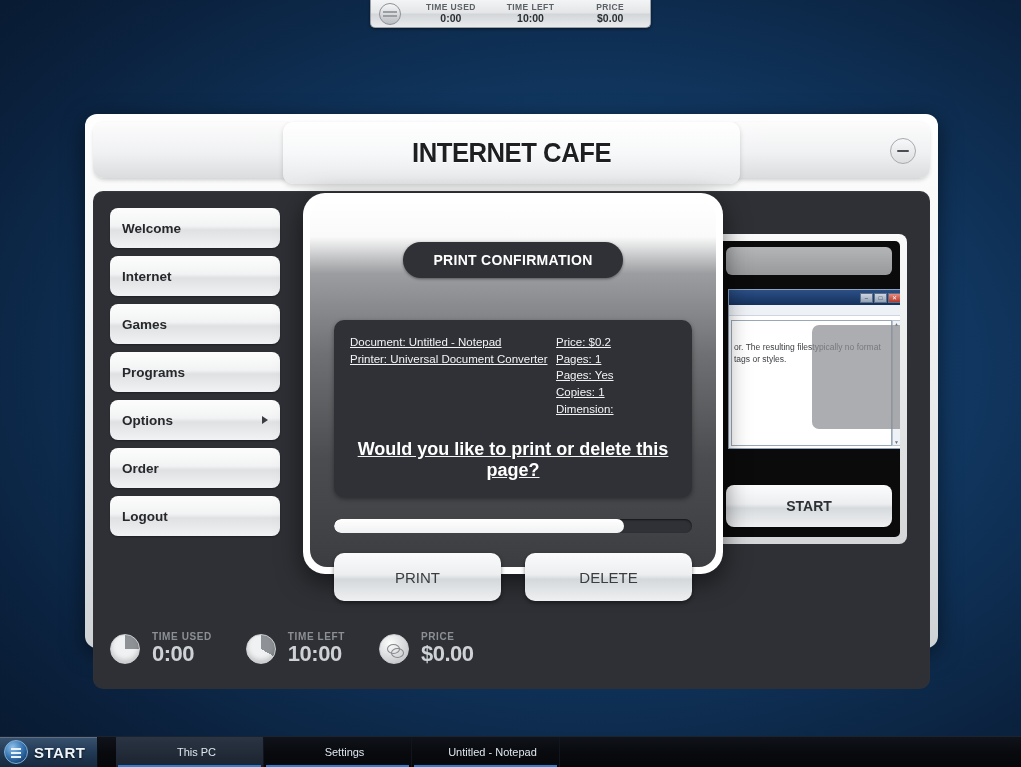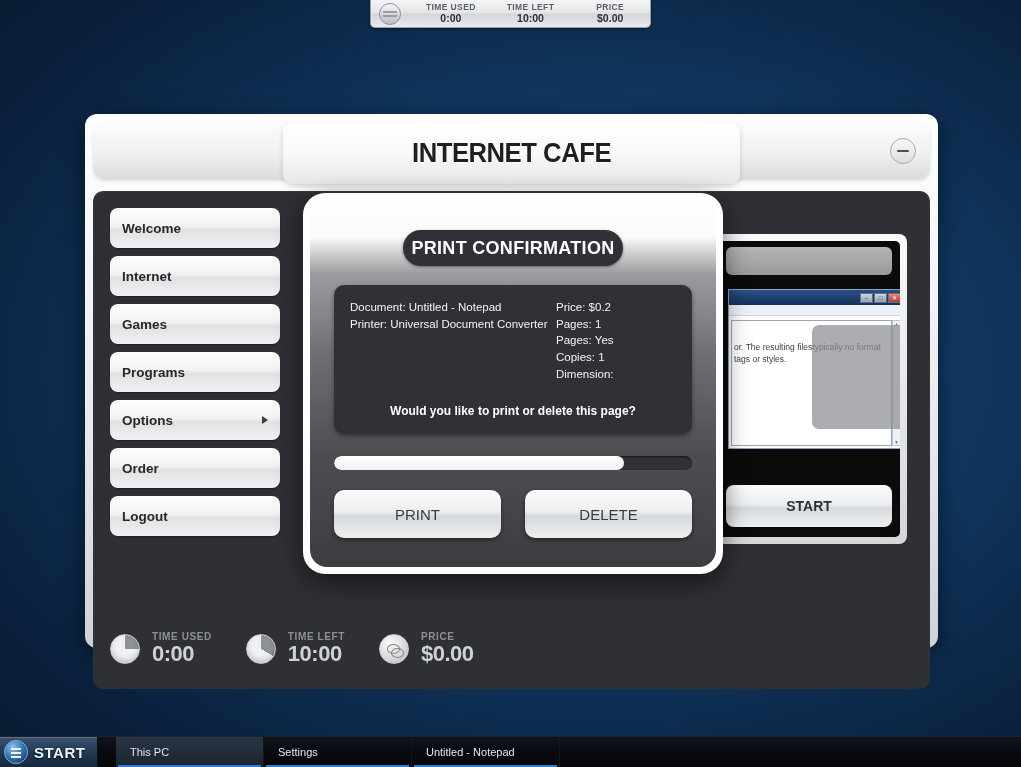--- a/index.html
+++ b/index.html
@@ -200,38 +200,39 @@
     box-shadow: 0 8px 26px rgba(0,0,0,.55);
     z-index: 20;
   }
   #dialog-body {
     width: 100%; height: 100%; border-radius: 17px;
     background: linear-gradient(to bottom, #ffffff 0%, #fafafa 10%, #9b9da0 20%, #6e7073 42%, #4b4d50 70%, #3b3d40 100%);
     padding: 18px 24px;
     position: relative;
   }
   #dialog-title {
-    width: 220px; height: 36px; margin: 12px auto 0;
+    width: 220px; height: 36px; margin: 24px auto 0;
     background: #2f3136; border-radius: 18px;
     display: flex; align-items: center; justify-content: center;
-    color: #ffffff; font-size: 18px; font-weight: bold; letter-spacing: .3px;
+    color: #ffffff; font-size: 14px; font-weight: bold; letter-spacing: .3px;
     box-shadow: 0 1px 3px rgba(0,0,0,.45);
   }
   #info-box {
-    margin-top: 19px; background: #2f3136; border-radius: 10px;
+    margin-top: 42px; background: #2f3136; border-radius: 10px;
     padding: 14px 16px 16px; color: #f2f3f4;
     box-shadow: 0 2px 5px rgba(0,0,0,.4);
+    text-decoration: underline;
   }
   #info-cols { display: flex; }
   #info-left { flex: 1; }
   #info-right { width: 120px; }
   .info-line { font-size: 11.5px; line-height: 1.45; white-space: nowrap; }
   #info-question {
     margin-top: 22px; text-align: center;
-    font-size: 12px; font-weight: bold; color: #ffffff;
+    font-size: 18px; font-weight: bold; color: #ffffff;
   }
   #progress-track {
     margin-top: 22px; height: 14px; border-radius: 7px;
     background: #2f3136; overflow: hidden;
     box-shadow: inset 0 1px 2px rgba(0,0,0,.6);
   }
   #progress-fill {
     height: 100%; width: 81%; border-radius: 7px;
     background: linear-gradient(to bottom, #ffffff, #f0f1f2);
   }
@@ -267,20 +268,21 @@
     background: #eaf3fb; box-shadow: 0 4px 0 #eaf3fb, 0 8px 0 #eaf3fb;
   }
   #orb-label {
     font-size: 15px; font-weight: bold; color: #eef4fa; letter-spacing: .5px;
     text-shadow: 0 1px 2px rgba(0,0,0,.8);
   }
   .task-btn {
     width: 148px; position: relative; display: flex; align-items: center;
     padding-left: 14px; font-size: 11px; color: #dfe6ee; cursor: pointer;
     border-right: 1px solid #11151d;
+    justify-content: center;
   }
   .task-btn.active { background: linear-gradient(to bottom, #2a3442, #1b2330); }
   .task-btn::after {
     content: ""; position: absolute; left: 2px; right: 2px; bottom: 0; height: 2px;
     background: #2f7fd0;
   }
   #task-spacer { width: 18px; }
 </style>
 </head>
 <body>

